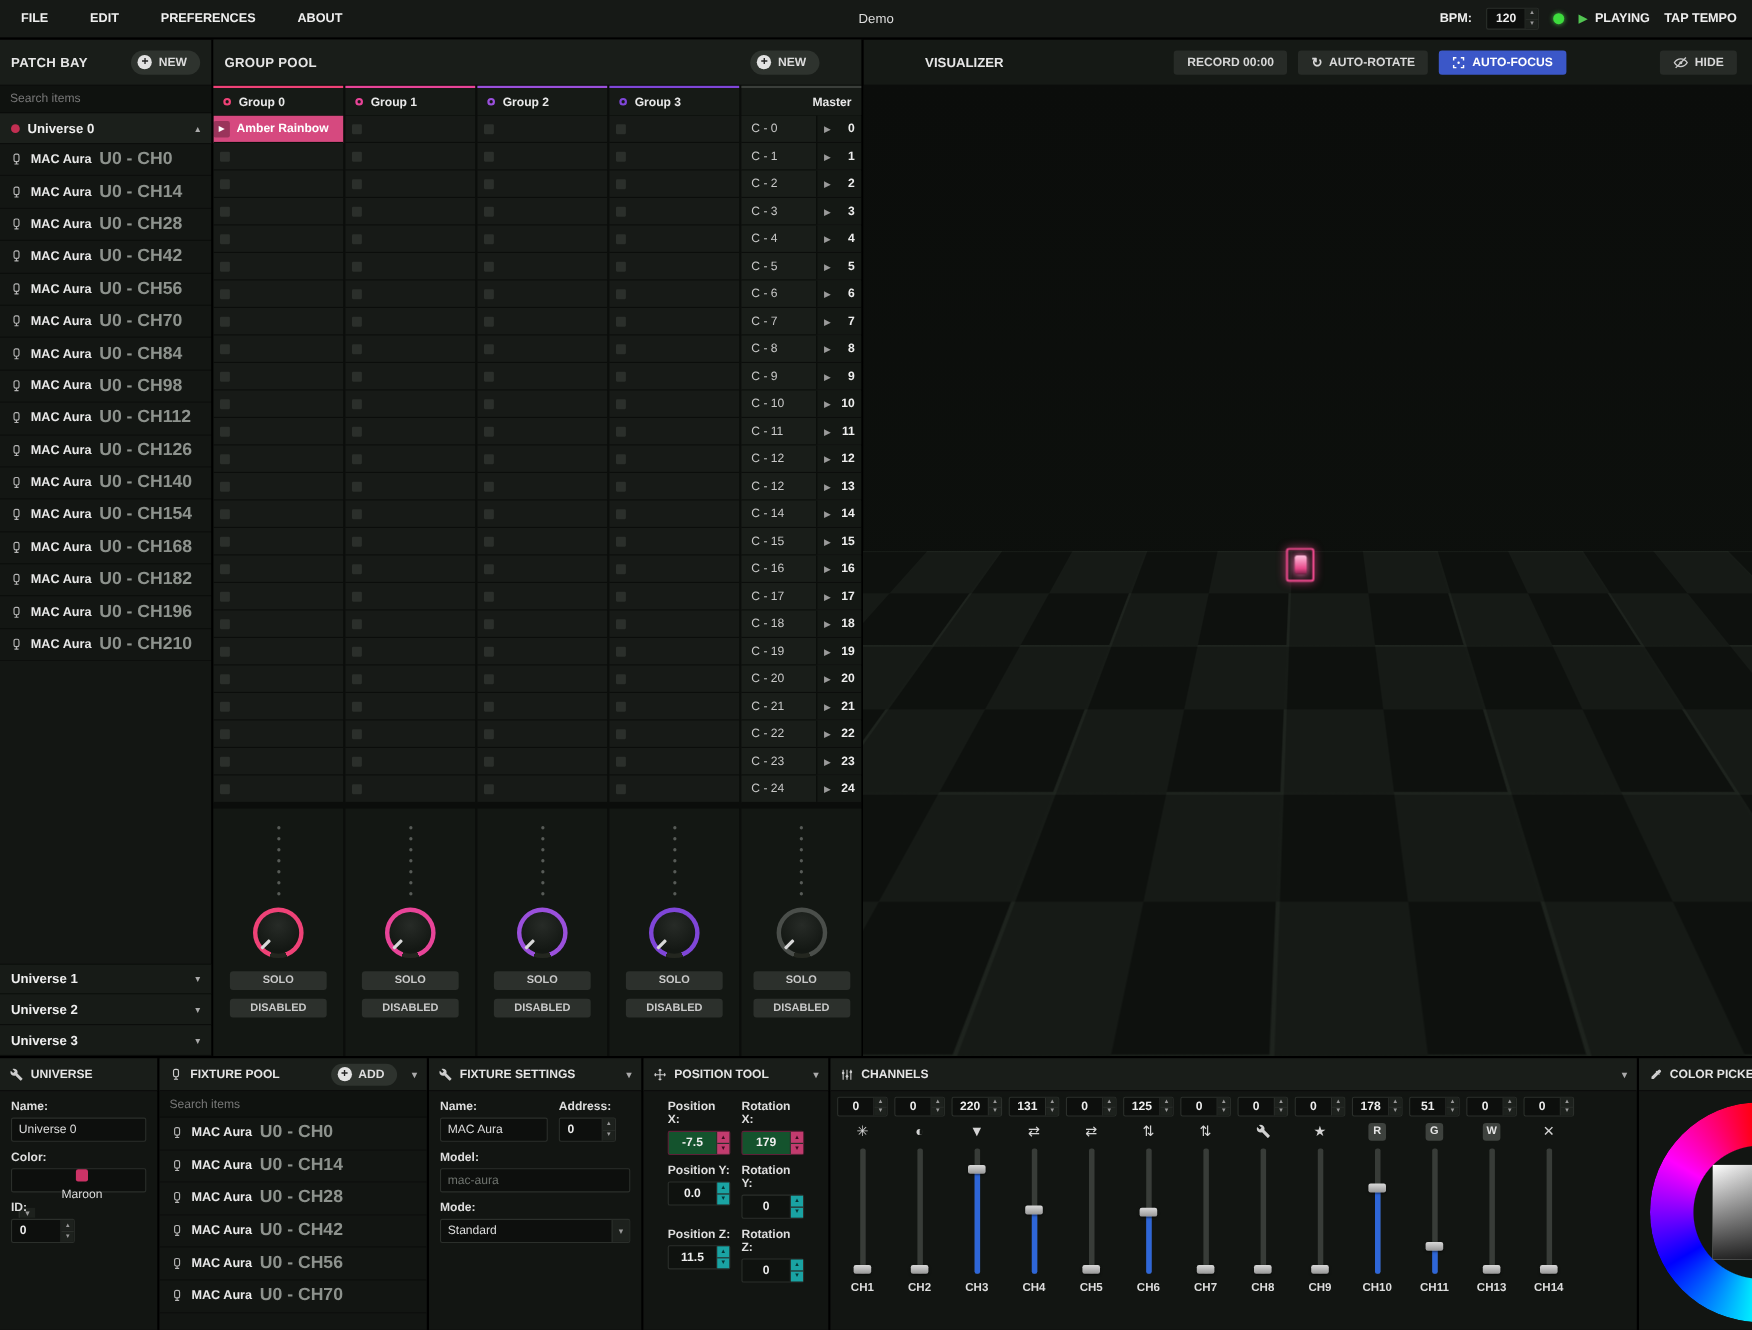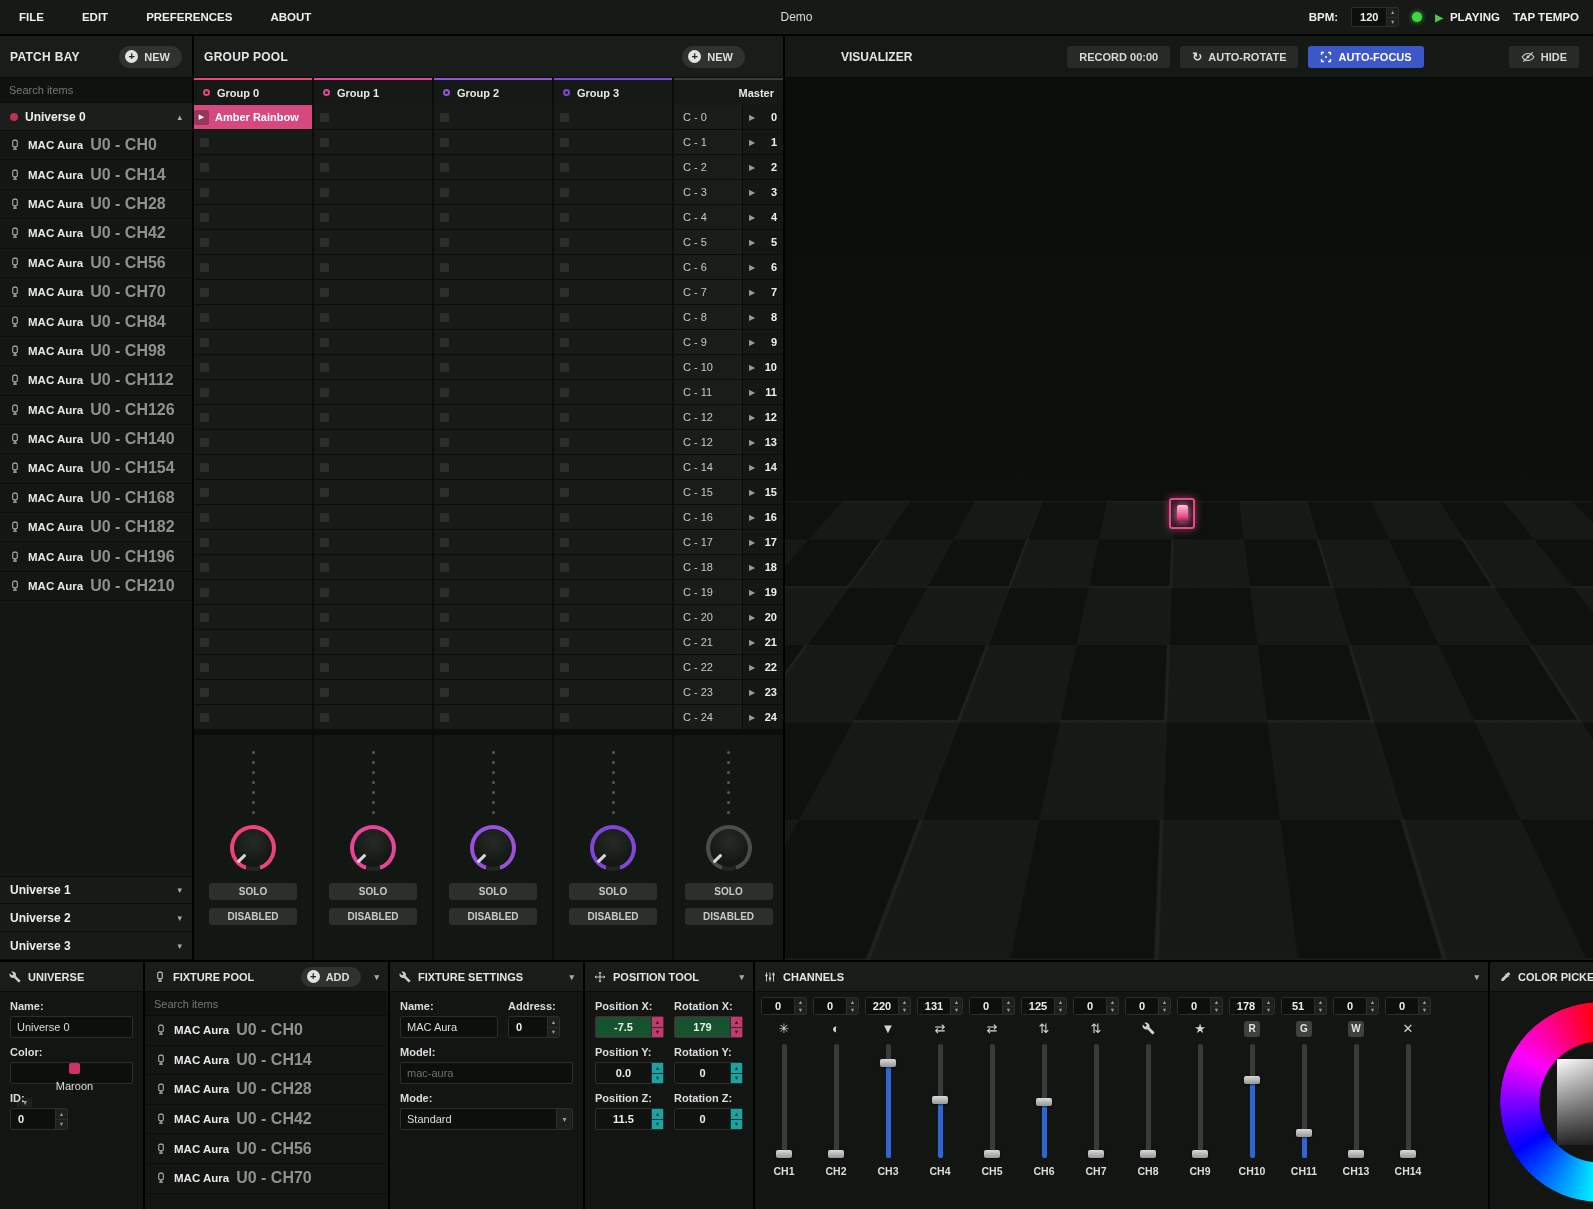--- a/index.html
+++ b/index.html
@@ -126,21 +126,21 @@
   .p-fixset { width:195px; }
   .fsrow { display:flex; }
   .fscol-a { width:118px; }
   .fscol-b { flex:1; }
   .fscol-b .numbox { width:52px; margin-left:0; }
   .selectbox { margin:0 10px; height:22px; display:flex; align-items:center; background:#0d0f0d; border:1px solid #2b2f2b; border-radius:2px; }
   .selectbox .cval { flex:1; font-size:11px; color:#ddd; padding-left:6px; }
   .selectbox .dd { width:16px; align-self:stretch; border-left:1px solid #2b2f2b; background:#1d211d; color:#999; font-size:8px; display:flex; align-items:center; justify-content:center; }
 
   .p-postool { width:170px; }
-  .posgrid { display:grid; grid-template-columns:1fr 1fr; column-gap:10px; padding:0 10px; }
+  .posgrid { display:grid; grid-template-columns:1fr 1fr; column-gap:10px; padding:0 22px; }
   .pfield .flabel { margin:8px 0 4px; }
   .pbox { height:22px; display:flex; align-items:center; background:#0f120f; border:1px solid #2b2f2b; border-radius:2px; }
   .pbox .val { flex:1; text-align:center; font-size:11px; font-weight:bold; color:#eee; }
   .pbox.pink { background:#14532d; border-color:#5e2038; }
   .stepcol.pinkst i { background:#c23b6e; color:#3c0a1e; }
   .stepcol.tealst i { background:#1aa3a3; color:#053535; }
 
   .p-channels { width:735px; }
   .chstrips { display:flex; padding:5px 3px 0; }
   .chstrip { width:52px; display:flex; flex-direction:column; align-items:center; }

